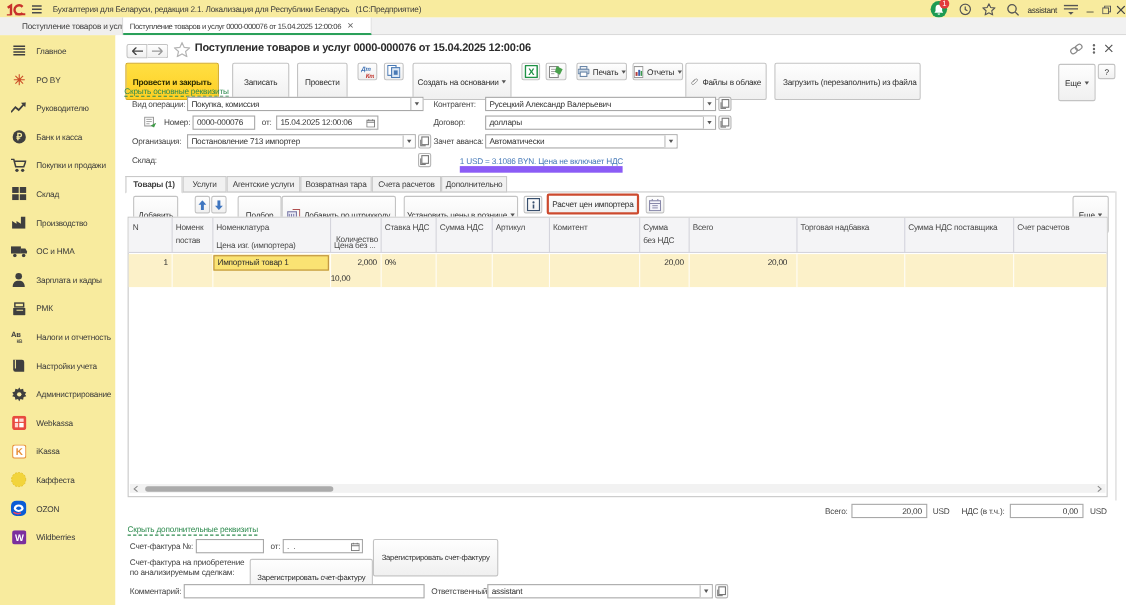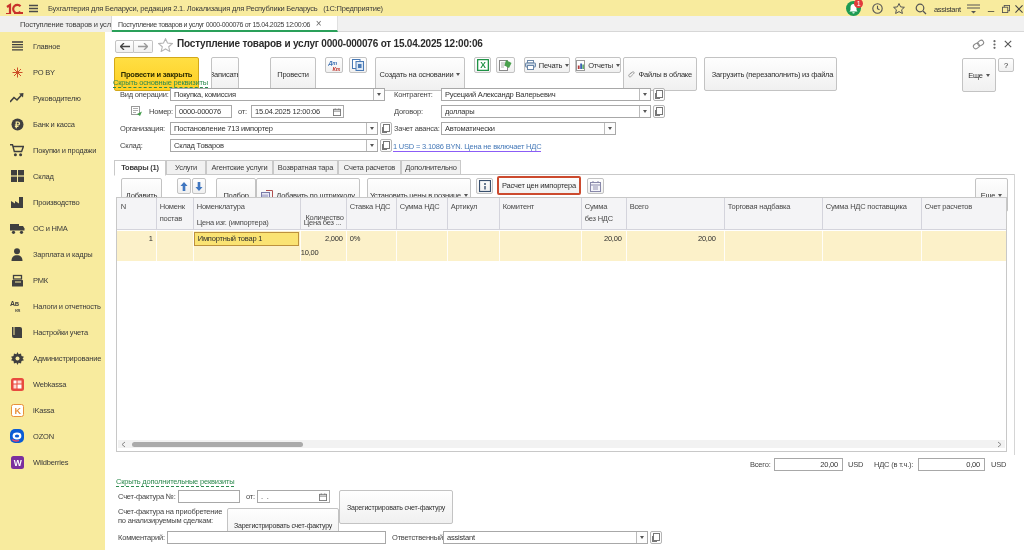--- a/index.html
+++ b/index.html
@@ -19,21 +19,21 @@
 .tabx { color:#666; font-size:10px; margin-left:4px; }
 
 .sb-item { height:26px; display:flex; align-items:center; }
 .sb-ico { width:16px; height:16px; margin-left:9px; display:flex; align-items:center; justify-content:center; flex:none; }
 .sb-txt { margin-left:8px; font-size:7.5px; letter-spacing:-0.2px; color:#3a3a3a; white-space:nowrap; }
 
 .btn { position:absolute; height:16px; background:linear-gradient(#fefefe,#f0f0f0); border:1px solid #c3c3c3; border-radius:2px; font-size:7.5px; letter-spacing:-0.2px; color:#2e2e2e; display:flex; align-items:center; justify-content:center; white-space:nowrap; padding:16px 4px; overflow:hidden; }
 .caret { display:inline-block; width:0; height:0; border-left:2.5px solid transparent; border-right:2.5px solid transparent; border-top:3.5px solid #555; margin-left:3px; }
 
 .glink { color:#2e8b4f; text-decoration:none; border-bottom:1px dashed #2e8b4f; font-size:7.5px; letter-spacing:-0.2px; }
-.blink { color:#4579b8; text-decoration:none; border-bottom:1px solid #8b5cf6; font-size:7.5px; letter-spacing:-0.2px; }
+.blink { color:#4579b8; text-decoration:none; border-bottom:6px solid #8b5cf6; font-size:7.5px; letter-spacing:-0.2px;margin-left:25px; }
 
 .flabel { position:absolute; font-size:7.5px; letter-spacing:-0.2px; color:#444; white-space:nowrap; }
 .field { position:absolute; height:13px; border:1px solid #a8a8a8; background:#fff; font-size:7.5px; letter-spacing:-0.2px; display:flex; align-items:center; }
 .fval { padding-left:3px; white-space:nowrap; overflow:hidden; flex:1; }
 .fdrop { width:11px; align-self:stretch; border-left:1px solid #bbb; background:#fdfdfd; display:flex; align-items:center; justify-content:center; flex:none; }
 .fdrop:after { content:""; width:0; height:0; border-left:2.5px solid transparent; border-right:2.5px solid transparent; border-top:3.5px solid #555; }
 .fopen { position:absolute; width:12px; height:13px; border:1px solid #b5b5b5; border-radius:2px; background:#fcfcfc; display:flex; align-items:center; justify-content:center; }
 .fopen:after { content:""; width:5px; height:6px; border:1px solid #777; background:#fff; box-shadow:-2px 2px 0 -1px #777; margin-left:1px; margin-bottom:1px; }
 
 .ptab { position:absolute; top:0; height:15px; line-height:14px; font-size:7.5px; letter-spacing:-0.2px; color:#3c3c3c; text-align:center; background:#f1f1f1; border:1px solid #c9c9c9; white-space:nowrap; overflow:hidden; }
@@ -233,20 +233,29 @@
         <svg width="13" height="13" viewBox="0 0 13 13">
           <rect x="0.5" y="0.5" width="12" height="12" rx="2" fill="#fff" stroke="#e8913a"></rect>
           <text x="6.5" y="10" font-size="9" font-family="Liberation Sans" fill="#e8913a" text-anchor="middle" font-weight="bold">K</text>
         </svg>
       </span>
       <span class="sb-txt">iKassa</span>
     </div>
   <div class="sb-item">
       <span class="sb-ico">
         <svg width="14" height="14" viewBox="0 0 14 14">
+          <circle cx="7" cy="7" r="6.5" fill="#f2d43c"></circle>
+          <circle cx="7" cy="7" r="6.5" fill="none" stroke="#e0bc20" stroke-width="0.8" stroke-dasharray="1.5 1.5"></circle>
+        </svg>
+      </span>
+      <span class="sb-txt">Каффеста</span>
+    </div>
+  <div class="sb-item">
+      <span class="sb-ico">
+        <svg width="14" height="14" viewBox="0 0 14 14">
           <rect x="0" y="0" width="14" height="14" rx="5" fill="#0a5cd5"></rect>
           <ellipse cx="7" cy="7" rx="4.4" ry="3.4" fill="#fff"></ellipse>
           <ellipse cx="7" cy="7" rx="2.2" ry="1.6" fill="#0a5cd5"></ellipse>
           <path d="M2.2 10.5 C4 12 7 12.2 9 11.4" stroke="#e9446a" stroke-width="1.4" fill="none"></path>
         </svg>
       </span>
       <span class="sb-txt">OZON</span>
     </div>
   <div class="sb-item">
       <span class="sb-ico">
@@ -285,21 +294,21 @@
   <svg class="abs" style="left:888px;top:8px" width="3" height="9" viewBox="0 0 3 9">
       <circle cx="1.5" cy="1.2" r="1.1" fill="#666"></circle>
       <circle cx="1.5" cy="4.5" r="1.1" fill="#666"></circle>
       <circle cx="1.5" cy="7.8" r="1.1" fill="#666"></circle>
     </svg>
   <svg class="abs" style="left:899px;top:8px" width="8" height="8" viewBox="0 0 8 8">
       <path d="M0.8 0.8 L7.2 7.2 M7.2 0.8 L0.8 7.2" stroke="#555" stroke-width="1.1"></path>
     </svg>
 
   <div class="btn" style="left:9px;top:25px;width:85px;background:linear-gradient(#ffdf43,#fecf23);border-color:#d3a819;font-weight:bold;color:#2b2b00">Провести и закрыть</div>
-  <div class="btn" style="left:106px;top:25px;width:28px">Записать</div>
+  <div class="btn" style="left:106px;top:25px;width:52px">Записать</div>
   <div class="btn" style="left:165px;top:25px;width:46px">Провести</div>
   <div class="btn" style="left:220px;top:25px;width:18px;padding:0">
       <svg width="12" height="12" viewBox="0 0 12 12">
         <text x="0.5" y="5.5" font-size="5.5" fill="#3b6fb2" font-style="italic" font-weight="bold">Дт</text>
         <text x="4.5" y="11.5" font-size="5.5" fill="#c03028" font-style="italic" font-weight="bold">Кт</text>
       </svg>
     </div>
   <div class="btn" style="left:244px;top:25px;width:18px;padding:0">
       <svg width="12" height="12" viewBox="0 0 12 12">
         <rect x="0.5" y="0.5" width="7.5" height="9" fill="#fff" stroke="#4a7ab5"></rect>
@@ -369,24 +378,20 @@
         </svg>
       </span>
     </div>
   <div class="flabel" style="left:15px;top:92px">Организация:</div>
   <div class="field" style="left:65px;top:90px;width:208px">
       <span class="fval">Постановление 713 импортер</span>
       <span class="fdrop"></span>
     </div>
   <div class="fopen" style="left:275px;top:90px"></div>
   <div class="flabel" style="left:15px;top:109px">Склад:</div>
-  <div class="field" style="left:65px;top:107px;width:208px">
-      <span class="fval">Склад Товаров</span>
-      <span class="fdrop"></span>
-    </div>
   <div class="fopen" style="left:275px;top:107px"></div>
 
   <div class="flabel" style="left:289px;top:58px">Контрагент:</div>
   <div class="field" style="left:336px;top:56px;width:210px">
       <span class="fval">Русецкий Александр Валерьевич</span>
       <span class="fdrop"></span>
     </div>
   <div class="fopen" style="left:548px;top:56px"></div>
   <div class="flabel" style="left:289px;top:75px">Договор:</div>
   <div class="field" style="left:336px;top:73px;width:210px">

